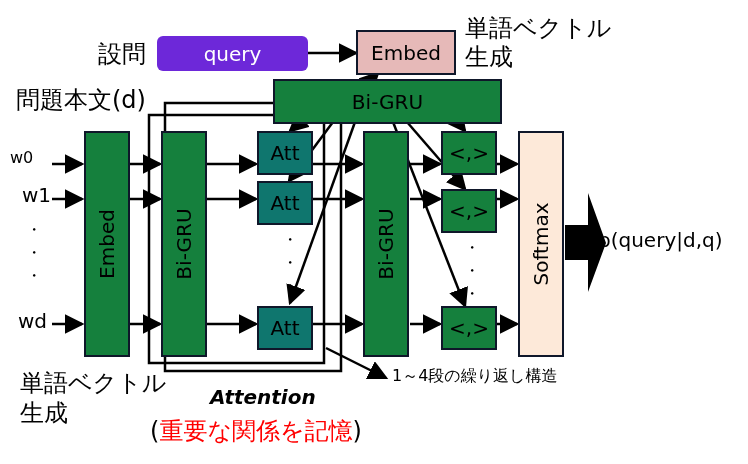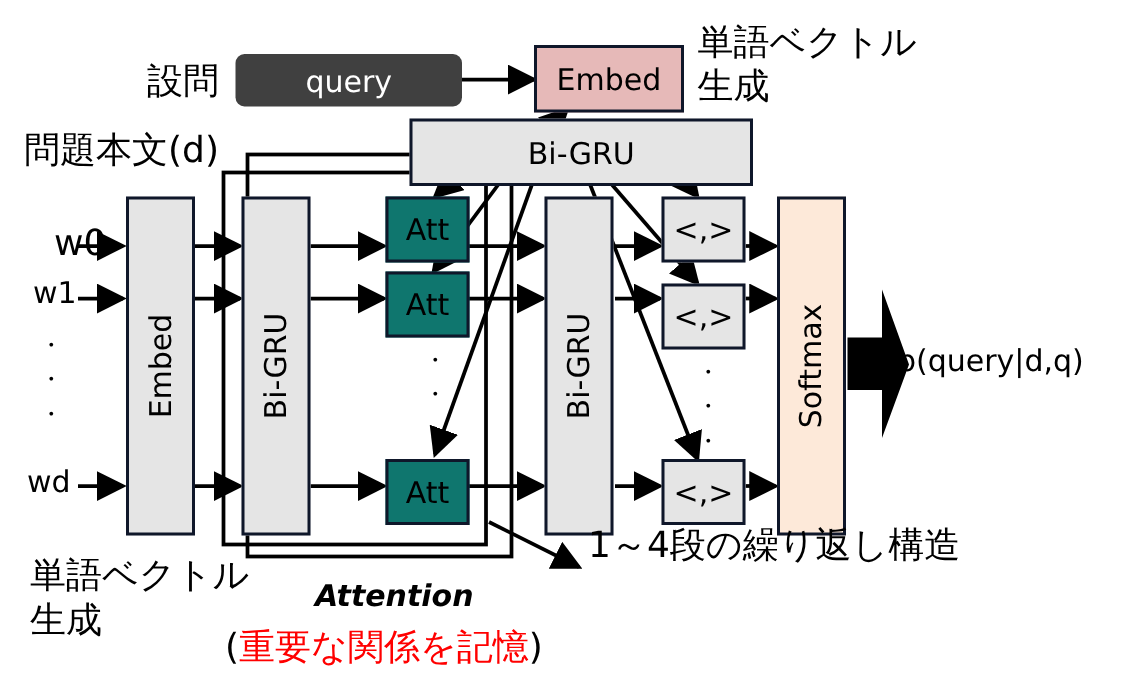--- a/index.html
+++ b/index.html
@@ -1,18 +1,18 @@
 <!DOCTYPE html>
 <html><head>
 <meta charset="utf-8">
 <style>
   html,body{margin:0;padding:0;background:#fff;}
   body{width:748px;height:464px;position:relative;overflow:hidden;font-family:"DejaVu Sans","Liberation Sans",sans-serif;color:#000;}
   .box{position:absolute;border:2px solid #0f172a;box-sizing:border-box;display:flex;align-items:center;justify-content:center;}
-  .green{background:#e5e5e5;text-align:center;}
+  .green{background:#15803d;text-align:center;}
   .att{background:#0f766e;}
   .pinkemb{background:#e6b9b8;}
   .peach{background:#fde9d9;}
   .vtext{transform:rotate(-90deg);white-space:nowrap;font-size:20px;}
   .lbl{position:absolute;white-space:nowrap;}
   svg{position:absolute;left:0;top:0;}
 </style>
 </head>
 <body>
 
@@ -63,37 +63,37 @@
     <line x1="407" y1="122" x2="465" y2="189" marker-end="url(#ah)"></line>
     <line x1="393" y1="122" x2="465" y2="306" marker-end="url(#ah)"></line>
 
     <line x1="326" y1="348" x2="386" y2="378" marker-end="url(#ah)"></line>
   </g>
 
   <polygon points="565,225 588,225 588,193 606,243 588,292 588,260 565,260" fill="#000"></polygon>
 </svg>
 
 <div class="lbl" style="left:98px;top:38px;font-size:24px;">設問</div>
-<div class="box" style="left:157px;top:36px;width:151px;height:35px;background:#404040;border:none;border-radius:6px;color:#fff;font-size:20px;">
+<div class="box" style="left:157px;top:36px;width:151px;height:35px;background:#6d28d9;border:none;border-radius:6px;color:#fff;font-size:20px;">
     <span>query</span>
   </div>
 <div class="box pinkemb" style="left:356px;top:30px;width:100px;height:45px;font-size:20px;">
     <span>Embed</span>
   </div>
 <div class="lbl" style="left:465px;top:14px;font-size:24px;line-height:29px;">
     <div>単語ベクトル</div>
     <div>生成</div>
   </div>
 
 <div class="lbl" style="left:16px;top:84px;font-size:24px;">問題本文(d)</div>
 <div class="box green" style="left:273px;top:79px;width:229px;height:45px;font-size:20px;">
     <span>Bi-GRU</span>
   </div>
 
-<div class="lbl" style="left:36px;top:148px;font-size:24px;">w0</div>
+<div class="lbl" style="left:10px;top:148px;font-size:16px;">w0</div>
 <div class="lbl" style="left:22px;top:183px;font-size:20px;">w1</div>
 <div class="lbl" style="left:26px;top:218px;font-size:16px;line-height:23px;">
     <div>・</div>
     <div>・</div>
     <div>・</div>
   </div>
 <div class="lbl" style="left:18px;top:309px;font-size:20px;">wd</div>
 
 <div class="box green" style="left:84px;top:131px;width:46px;height:226px;">
     <span class="vtext">Embed</span>
@@ -143,13 +143,13 @@
 <div class="lbl" style="left:598px;top:228px;font-size:20px;">p(query|d,q)</div>
 
 <div class="lbl" style="left:20px;top:368px;font-size:24px;line-height:30px;">
     <div>単語ベクトル</div>
     <div>生成</div>
   </div>
 
 <div class="lbl" style="left:210px;top:385px;font-size:20px;font-weight:bold;font-style:italic;">Attention</div>
 <div class="lbl" style="left:150px;top:415px;font-size:24px;"><span>(</span><span style="color:#ff0000;">重要な関係を記憶</span><span>)</span></div>
 
-<div class="lbl" style="left:392px;top:347px;font-size:24px;">1～4段の繰り返し構造</div>
+<div class="lbl" style="left:392px;top:366px;font-size:16px;">1～4段の繰り返し構造</div>
 
 </body></html>

